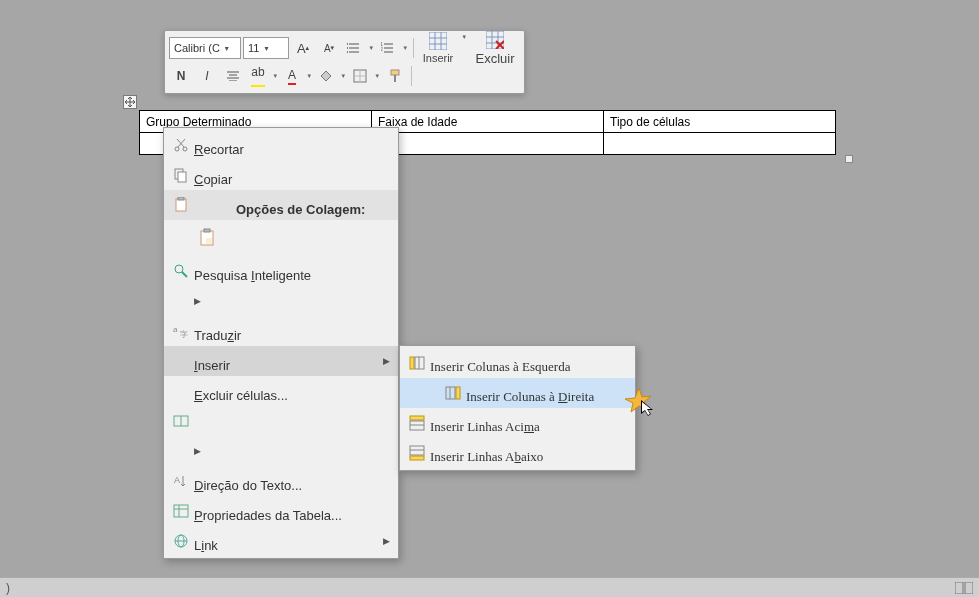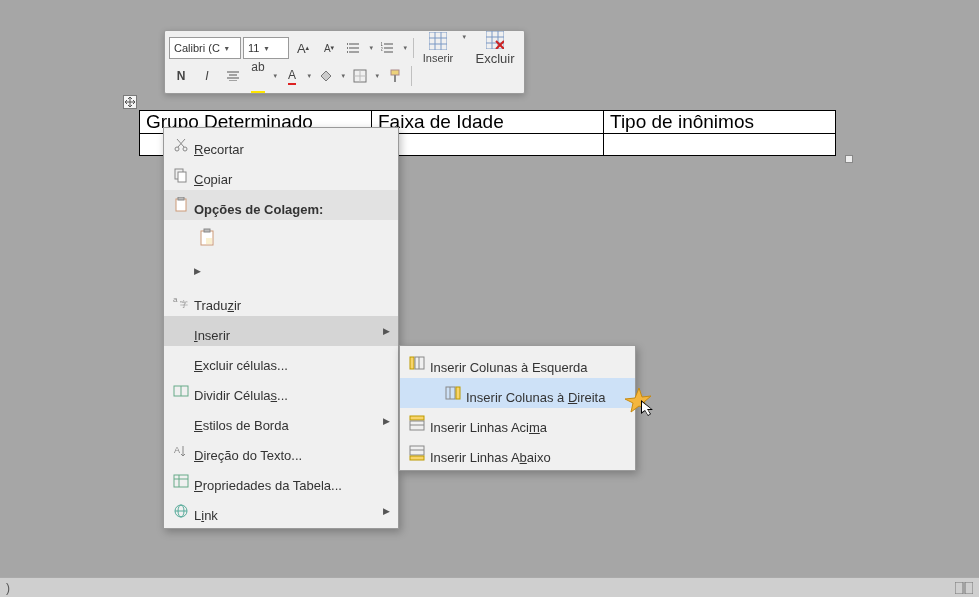--- a/index.html
+++ b/index.html
@@ -48,21 +48,21 @@
       display: flex; align-items: center; justify-content: center;
       cursor: pointer;
       position: relative;
       color: #444;
     }
     .tb-btn-split { padding-right: 10px; width: 32px; }
     .tb-btn-split::after {
       content: "▾"; position: absolute; right: 2px; top: 7px; font-size: 7px; color: #666;
     }
     .tb-sep { width: 1px; height: 20px; background: #c0c0c0; margin: 0 2px; }
-    .underline-hl { border-bottom: 2px solid #ffe600; padding-bottom: 17px;}
+    .underline-hl { border-bottom: 2px solid #ffe600; padding-bottom: 6px;}
     .underline-red { border-bottom: 2px solid #d22; padding-bottom: 1px;}
 
     
     .table-anchor {
       position: absolute;
       left: 123px; top: 95px;
       width: 14px; height: 14px;
       border: 1px solid #7a7a7a;
       background: #f5f5f5;
       display:flex; align-items:center; justify-content:center;
@@ -73,21 +73,21 @@
     .doc-table {
       position: absolute;
       left: 139px; top: 110px;
       border-collapse: collapse;
     }
     .doc-table td {
       border: 1px solid #000;
       height: 22px;
       padding: 0 6px;
       background: #fff;
-      font-size: 19px;
+      font-size: 12px;
       vertical-align: middle;
     }
     .col1 { width: 232px; }
     .col2 { width: 232px; }
     .col3 { width: 232px; }
 
     .end-square {
       position: absolute;
       left: 845px; top: 155px;
       width: 8px; height: 8px;
@@ -112,38 +112,39 @@
       cursor: default;
       position: relative;
       color: #333;
     }
     .menu-item.hovered { background: #d5d5d5; }
     .menu-item.subhovered { background: #cde1f7; padding-left: 40px; }
     .menu-icon { width: 26px; display:flex; justify-content:center; color:#666; }
     .menu-label { flex:1; font-size: 13px; display:flex; align-items:center;margin-top:8px; }
     .menu-arrow { font-size: 9px; color: #555; }
     .mnemonic { text-decoration: underline; }
-    .paste-header { font-weight: bold; background:#e2e2e2; }
+    .paste-header { font-weight: bold; background:#e2e2e2;gap:42px; }
     .paste-icons-row { height: 36px; padding-left: 30px; display:flex; align-items:center;}
     .paste-icon-btn {
       width: 28px; height: 28px;
       display:flex; align-items:center; justify-content:center;
       border: 1px solid transparent;
       cursor:pointer;
     }
 
     
     .submenu {
       position: absolute;
       left: 399px; top: 345px;
       width: 237px;
       background: #f0f0f0;
       border: 1px solid #9a9a9a;
       box-shadow: 2px 3px 8px rgba(0,0,0,0.25);
       padding: 2px 0;
+      font-family: Liberation Serif, serif;
     }
 
     
     .cursor-star {
       position: absolute;
       left: 625px; top: 388px;
       width: 28px; height: 28px;
       pointer-events:none;
     }
     .cursor-pointer {
@@ -284,21 +285,21 @@
     <polyline points="2,3 0,5 2,7" fill="none" stroke="#555"></polyline>
       <polyline points="8,3 10,5 8,7" fill="none" stroke="#555"></polyline>
   </svg>
 </div>
 
 <table class="doc-table">
   <tbody>
       <tr>
     <td class="col1"><span>Grupo Determinado</span></td>
     <td class="col2"><span>Faixa de Idade</span></td>
-    <td class="col3"><span>Tipo de inônimos</span></td>
+    <td class="col3"><span>Tipo de células</span></td>
   </tr>
   <tr>
     <td class="col1"><span></span></td>
     <td class="col2"><span></span></td>
     <td class="col3"><span></span></td>
   </tr>
 </tbody>
   </table>
 <div class="end-square"></div>
 
@@ -339,20 +340,31 @@
   <div class="paste-icons-row">
     <div class="paste-icon-btn">
       <svg width="20" height="20" viewBox="0 0 20 20">
           <rect x="3" y="3" width="12" height="14" fill="#fff" stroke="#c97"></rect>
           <rect x="6" y="1" width="6" height="3" fill="#bbb" stroke="#888"></rect>
           <path d="M8 10h6v6h-6z" fill="#faf0d0" stroke="#d9b어"></path>
         </svg>
     </div>
   </div>
   <div class="menu-item">
+    <div class="menu-icon">
+      <svg width="16" height="16" viewBox="0 0 16 16">
+          <circle cx="6" cy="6" r="4" fill="none" stroke="#3a7"></circle>
+          <line x1="9" y1="9" x2="14" y2="14" stroke="#3a7" stroke-width="2"></line>
+        </svg>
+    </div>
+    <div class="menu-label">
+        <span>Pesquisa <span class="mnemonic">I</span>nteligente</span>
+      </div>
+  </div>
+  <div class="menu-item">
     <div class="menu-icon"></div>
     <div class="menu-arrow">▶</div>
   </div>
   <div class="menu-item">
     <div class="menu-icon">
       <svg width="16" height="16" viewBox="0 0 16 16">
           <text x="0" y="9" font-size="8" fill="#888">a</text>
           <text x="7" y="14" font-size="8" fill="#888">字</text>
         </svg>
     </div>
@@ -373,29 +385,23 @@
         <span><span class="mnemonic">E</span>xcluir células...</span>
       </div>
   </div>
   <div class="menu-item">
     <div class="menu-icon">
       <svg width="16" height="16" viewBox="0 0 16 16">
           <rect x="1" y="3" width="14" height="10" fill="none" stroke="#6a8"></rect>
           <line x1="8" y1="3" x2="8" y2="13" stroke="#6a8"></line>
         </svg>
     </div>
-    <div class="menu-label">
-        <span>Dividir Célula<span class="mnemonic">s</span>...</span>
-      </div>
   </div>
   <div class="menu-item">
     <div class="menu-icon"></div>
-    <div class="menu-label">
-        <span><span class="mnemonic">E</span>stilos de Borda</span>
-      </div>
     <div class="menu-arrow">▶</div>
   </div>
   <div class="menu-item">
     <div class="menu-icon">
       <svg width="16" height="16" viewBox="0 0 16 16">
           <text x="1" y="10" font-size="9" fill="#888">A</text>
           <line x1="10" y1="3" x2="10" y2="13" stroke="#888"></line>
           <polyline points="8,11 10,13 12,11" fill="none" stroke="#888"></polyline>
         </svg>
     </div>

